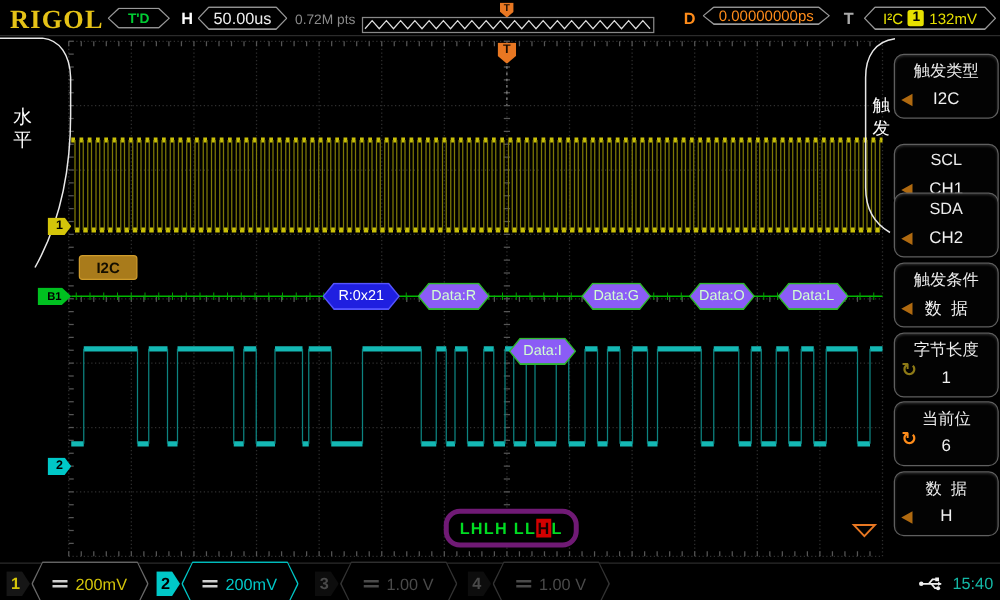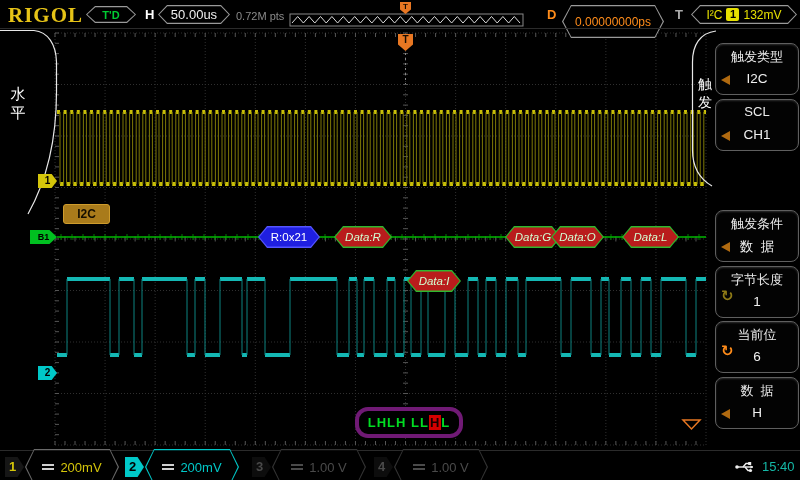--- a/index.html
+++ b/index.html
@@ -13,21 +13,21 @@
   .hex-in{position:absolute;inset:1.3px;background:#000;display:flex;align-items:center;justify-content:center;
         clip-path:polygon(8px 0,calc(100% - 8px) 0,100% 50%,calc(100% - 8px) 100%,8px 100%,0 50%);}
   .hdr-hex{background:#9a9a9a;}
   #td-badge{left:86px;top:6px;width:50px;height:17px;}
   #td-badge .hex-in{color:#00cc33;font-weight:bold;font-size:11px;}
   #h-label{left:145px;top:7px;color:#fff;font-weight:bold;font-size:13px;}
   #tb-hex{left:158px;top:5px;width:72px;height:19px;}
   #tb-hex .hex-in{color:#eee;font-size:13px;}
   #memdepth{left:236px;top:10px;color:#8a8a8a;font-size:11px;}
   #d-label{left:547px;top:7px;color:#ff8c1a;font-weight:bold;font-size:13px;}
-  #delay-hex{left:562px;top:5px;width:102px;height:33px;}
+  #delay-hex{left:562px;top:5px;width:102px;height:15px;}
   #delay-hex .hex-in{color:#ff8c1a;font-size:12px;}
   #t-label{left:675px;top:7px;color:#aaa;font-weight:bold;font-size:13px;}
   #trig-hex{left:691px;top:5px;width:106px;height:19px;}
   #trig-hex .hex-in{color:#e6e000;font-size:12px;gap:4px;}
   #trig-ch{background:#e6e000;color:#000;font-weight:bold;font-size:11px;line-height:13px;
            width:13px;height:13px;text-align:center;border-radius:2px;}
   .sep{left:0;width:800px;height:1px;background:#2b2b2b;}
   
   .tflag{background:#e87722;color:#1a0d00;font-weight:bold;text-align:center;
          clip-path:polygon(0 0,100% 0,100% 62%,50% 100%,0 62%);}
@@ -43,21 +43,21 @@
   #mark-ch1{left:38px;top:174px;width:19px;height:14px;background:#d4c50a;font-size:10px;line-height:14px;}
   #mark-bus{left:30px;top:230px;width:27px;height:14px;background:#00c020;font-size:9px;line-height:14px;}
   #mark-ch2{left:38px;top:366px;width:19px;height:14px;background:#00c8c8;font-size:10px;line-height:14px;}
   
   #i2c-label{left:63px;top:204px;width:45px;height:18px;background:#a97b1b;border:1px solid #cf9c2c;
              border-radius:3px;color:#140e00;font-weight:bold;font-size:12px;text-align:center;line-height:18px;}
   .bub{position:absolute;top:226px;height:22px;clip-path:polygon(9px 0,calc(100% - 9px) 0,100% 50%,calc(100% - 9px) 100%,9px 100%,0 50%);}
   .bub-in{position:absolute;inset:1.4px;display:flex;align-items:center;justify-content:center;
           font-size:11.5px;clip-path:polygon(8px 0,calc(100% - 8px) 0,100% 50%,calc(100% - 8px) 100%,8px 100%,0 50%);}
   .bub.addr{background:#5555ff;}  .bub.addr .bub-in{background:#1f1fe0;color:#fff;}
-  .bub.data{background:#2eb82e;}  .bub.data .bub-in{background:#b91c1c;color:#d2ffd2;font-style:italic;}
+  .bub.data{background:#2eb82e;}  .bub.data .bub-in{background:#8b5cf6;color:#d2ffd2;}
   
   #pattern{left:355px;top:407px;width:100px;height:23px;border:4px solid #701a75;border-radius:13px;
            background:#000;display:flex;align-items:center;justify-content:center;
            font-weight:bold;font-size:13px;letter-spacing:1px;color:#00dd22;white-space:pre;}
   #pattern .hl{background:#d40000;color:#1a0000;padding:0 1px;}
   
   #menu-panel{left:712px;top:30px;width:88px;height:420px;}
   .menu-box{position:absolute;left:3px;width:82px;height:50px;background:#030303;
             border:1px solid #5f5f5f;border-radius:8px;box-shadow:inset 0 1px 2px #2e2e2e;}
   .menu-label{position:absolute;top:4px;left:0;width:100%;text-align:center;color:#ececec;
@@ -446,44 +446,49 @@
   <div id="bubbles">
       <div class="bub addr" style="left: 258px; width: 62px;">
         <div class="bub-in">R:0x21</div>
       </div>
       <div class="bub data" style="left: 334px; width: 58px;">
         <div class="bub-in">Data:R</div>
       </div>
       <div class="bub data" style="left: 407px; width: 54px; margin-top: 44px;">
         <div class="bub-in">Data:I</div>
       </div>
-      <div class="bub data" style="left: 505px; width: 56px;">
+      <div class="bub data" style="left: 465px; width: 56px;">
         <div class="bub-in">Data:G</div>
       </div>
       <div class="bub data" style="left: 551px; width: 53px;">
         <div class="bub-in">Data:O</div>
       </div>
       <div class="bub data" style="left: 622px; width: 57px;">
         <div class="bub-in">Data:L</div>
       </div>
     </div>
 
   <div class="abs" id="pattern">
     <span>LHLH LL</span><span class="hl">H</span><span>L</span>
   </div>
 
   <div class="abs" id="menu-panel">
       <div class="menu-box" style="top: 13px;">
         <div class="menu-label">触发类型</div>
         <div class="menu-value">I2C</div>
         <div class="tri"></div>
       </div>
-      <div class="menu-box" style="top: 69px;">
+      <div class="menu-box" style="top: 85px;">
         <div class="menu-label">SCL</div>
         <div class="menu-value">CH1</div>
+        <div class="tri"></div>
+      </div>
+      <div class="menu-box" style="top: 124px;">
+        <div class="menu-label">SDA</div>
+        <div class="menu-value">CH2</div>
         <div class="tri"></div>
       </div>
       <div class="menu-box" style="top: 180px;">
         <div class="menu-label">触发条件</div>
         <div class="menu-value">数  据</div>
         <div class="tri"></div>
       </div>
       <div class="menu-box" style="top: 236px;">
         <div class="menu-label">字节长度</div>
         <div class="menu-value">1</div>

